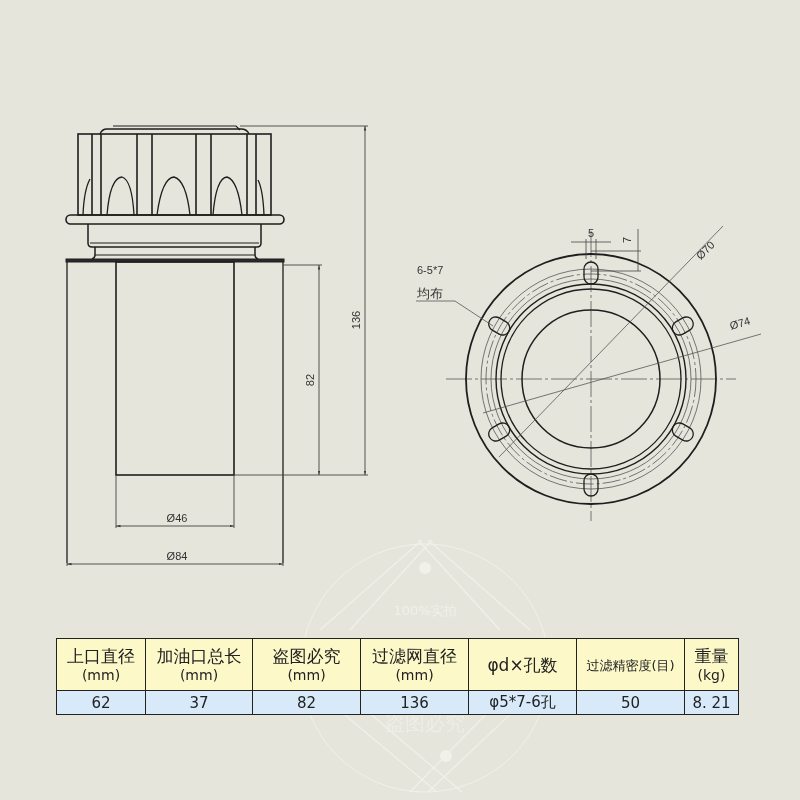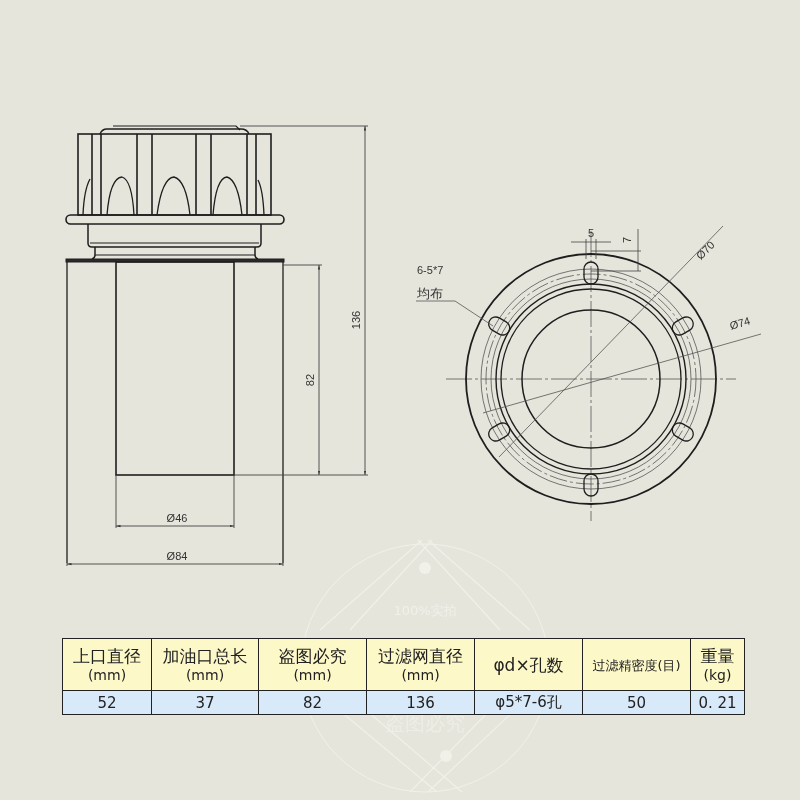--- a/index.html
+++ b/index.html
@@ -1,21 +1,21 @@
 <!DOCTYPE html>
 <html><head>
 <meta charset="utf-8">
 <style>
   html, body { margin:0; padding:0; }
   body { width:800px; height:800px; background:#e6e5dc; position:relative; overflow:hidden;
          font-family:"DejaVu Sans", sans-serif; }
   #drawing { position:absolute; left:0; top:0; width:800px; height:800px; }
   .dimtxt { font-family:"Liberation Sans Narrow","Liberation Sans", sans-serif; font-size:11px; fill:#333; }
   .wm-text { font-family:"DejaVu Sans", sans-serif; fill:#f3f2ec; }
-  #spec-table { position:absolute; left:62px; top:638px; border-collapse:collapse;
+  #spec-table { position:absolute; left:56px; top:638px; border-collapse:collapse;
                 font-family:"DejaVu Sans", sans-serif; color:#222; }
   #spec-table td { border:1.5px solid #222; text-align:center; padding:0; }
   #spec-table tr.head td { background:#fdf8c8; height:51px; vertical-align:middle; }
   #spec-table tr.vals td { background:#d8eafa; height:23px; font-size:15px; }
   .h-main { display:block; font-size:17px; line-height:20px; }
   .h-unit { display:block; font-size:14px; line-height:18px; }
   .h-small { font-size:13px;text-align:right; }
 </style>
 </head>
 <body>
@@ -185,22 +185,22 @@
     </td>
     <td style="width:107px">
       <span class="h-small">过滤精密度(目)</span>
     </td>
     <td style="width:53px">
       <span class="h-main">重量</span>
       <span class="h-unit">(kg)</span>
     </td>
   </tr>
   <tr class="vals">
-    <td>52</td>
+    <td>62</td>
     <td>37</td>
     <td>82</td>
     <td>136</td>
     <td>φ5*7-6孔</td>
     <td>50</td>
-    <td>0. 21</td>
+    <td>8. 21</td>
   </tr>
 </tbody>
   </table>
 
 </body></html>

